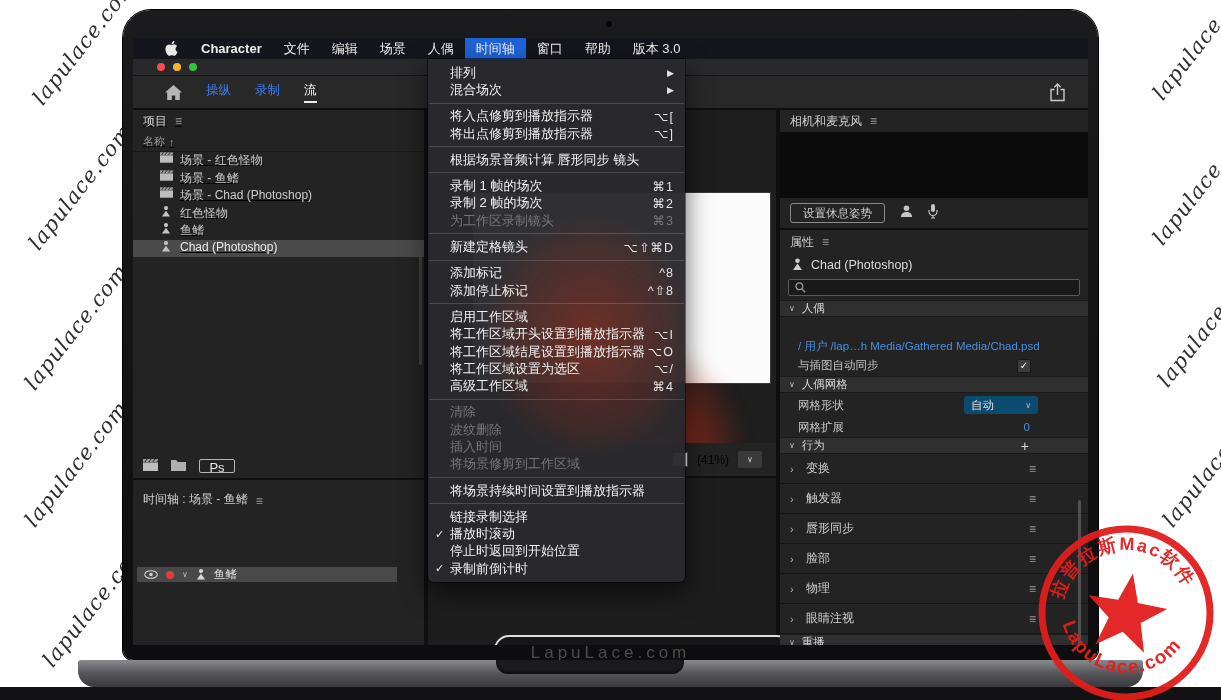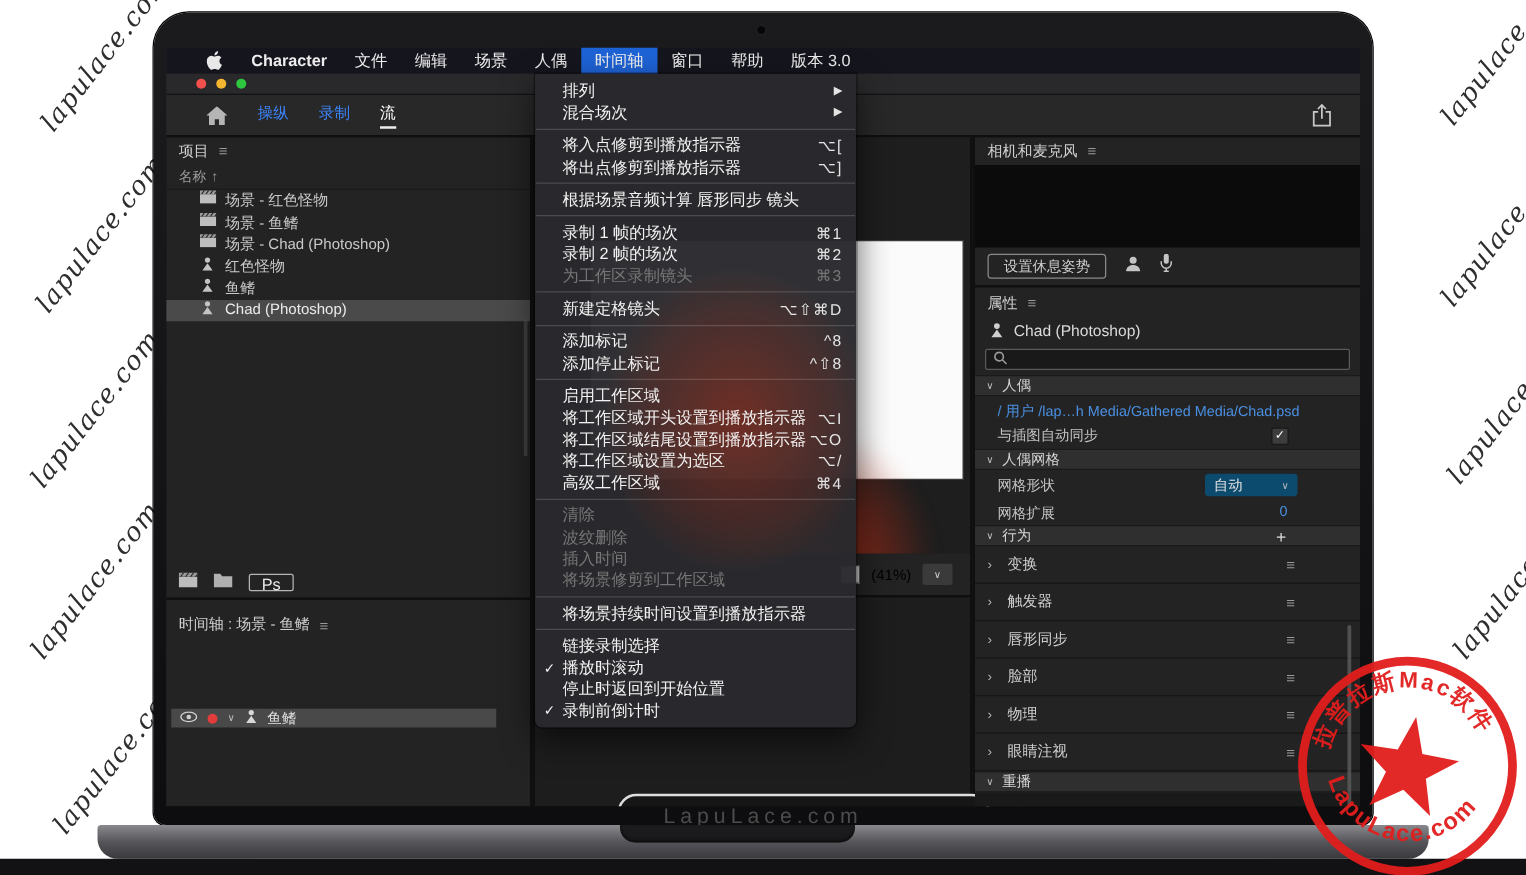--- a/index.html
+++ b/index.html
@@ -48,21 +48,21 @@
   
   .toolbar { position:absolute; left:0; top:38px; right:0; height:34px; background:#282828;
              border-bottom:2px solid #0f0f0f; display:flex; align-items:center; padding-left:32px; }
   .home { margin-right:24px; display:flex; }
   .tab { color:#3b82f6; font-size:12.5px; margin-right:24px; padding-bottom:2px; }
   .tab.active { color:#fff; border-bottom:2px solid #ececec; }
   .share { position:absolute; right:22px; top:7px; }
 
   
   .main { position:absolute; left:0; top:72px; right:0; bottom:0; background:#0f0f0f; }
-  .left-col { position:absolute; left:0; top:0; bottom:0; width:293px; background:#232323; border-right:2px solid #0f0f0f; }
+  .left-col { position:absolute; left:0; top:0; bottom:0; width:293px; background:#232323; border-right:2px solid #0f0f0f;text-decoration:underline; }
   .center-col { position:absolute; left:295px; top:0; bottom:0; width:350px; background:#1e1e1e; border-right:2px solid #0f0f0f; }
   .right-col { position:absolute; left:647px; top:0; bottom:0; right:0; background:#232323; }
 
   
   .panel-hd { height:22px; display:flex; align-items:center; gap:8px; padding-left:10px;
               font-size:12px; color:#cfcfcf; }
   .ham { color:#9a9a9a; font-size:12px; }
   .colhead { height:20px; display:flex; align-items:center; gap:4px; padding-left:10px;
              font-size:11px; color:#9a9a9a; border-bottom:1px solid #191919; }
   .prow { display:flex; align-items:flex-start; height:17.5px; padding-left:26px; gap:7px;
@@ -106,21 +106,21 @@
   .hdiv { height:2px; background:#0f0f0f; }
   .props-hd { height:24px; display:flex; align-items:center; gap:8px; padding-left:10px; font-size:12px; color:#cfcfcf; }
   .puppet-row { height:22px; display:flex; align-items:center; gap:8px; padding-left:12px; font-size:12.5px; color:#dadada; }
   .search { margin:3px 8px 4px 8px; height:17px; background:#191919; border:1px solid #5a5a5a; border-radius:2px;
             display:flex; align-items:center; padding:0 6px; gap:5px; }
   .sec { height:17px; background:#2f2f2f; border-top:1px solid #1a1a1a; border-bottom:1px solid #1a1a1a;
          display:flex; align-items:center; padding:0 9px; gap:7px; font-size:11.5px; color:#d6d6d6; }
   .sec .chev { font-size:8px; color:#bdbdbd; }
   .sec .plus { margin-left:auto; margin-right:50px; font-size:14px; color:#dcdcdc; }
   .krow { display:flex; align-items:center; padding-left:18px; font-size:11.5px; color:#c4c4c4; }
-  .path-row { height:21px; padding-top:4px; }
+  .path-row { height:21px; padding-top:4px;margin-top:17px; }
   .path-link { color:#4a8fe2; white-space:nowrap; overflow:hidden; text-overflow:ellipsis; max-width:272px; }
   .sync-row { height:21px; }
   .cb { width:14px; height:14px; background:#3d3d3d; border:1px solid #191919; border-radius:2px;
         color:#fff; font-size:10px; display:grid; place-items:center; margin-left:auto; margin-right:57px; }
   .shape-row { height:24px; }
   .mini-select { margin-left:auto; margin-right:50px; width:74px; height:18px; background:#0c4a6e; border-radius:3px;
                  display:flex; align-items:center; justify-content:space-between; padding:0 7px; font-size:11.5px; color:#e2e2e2; }
   .expand-row { height:20px; }
   .blue-val { margin-left:auto; margin-right:58px; color:#4a8fe2; font-size:11.5px; }
   .brow { display:flex; align-items:center; height:30px; border-bottom:1px solid #161616;

